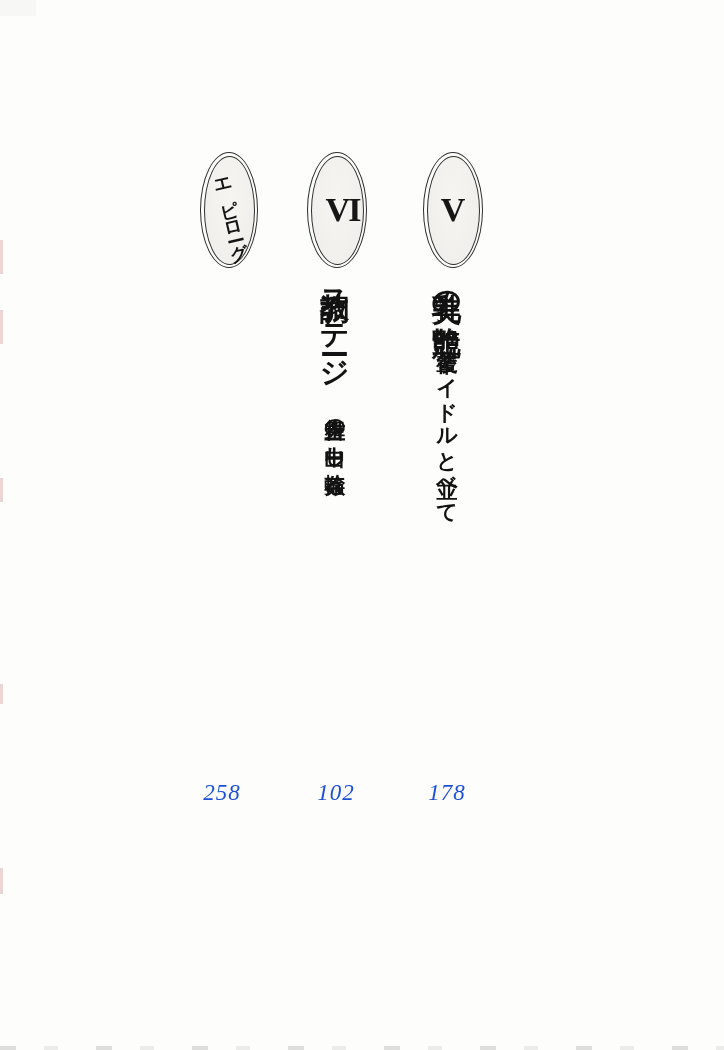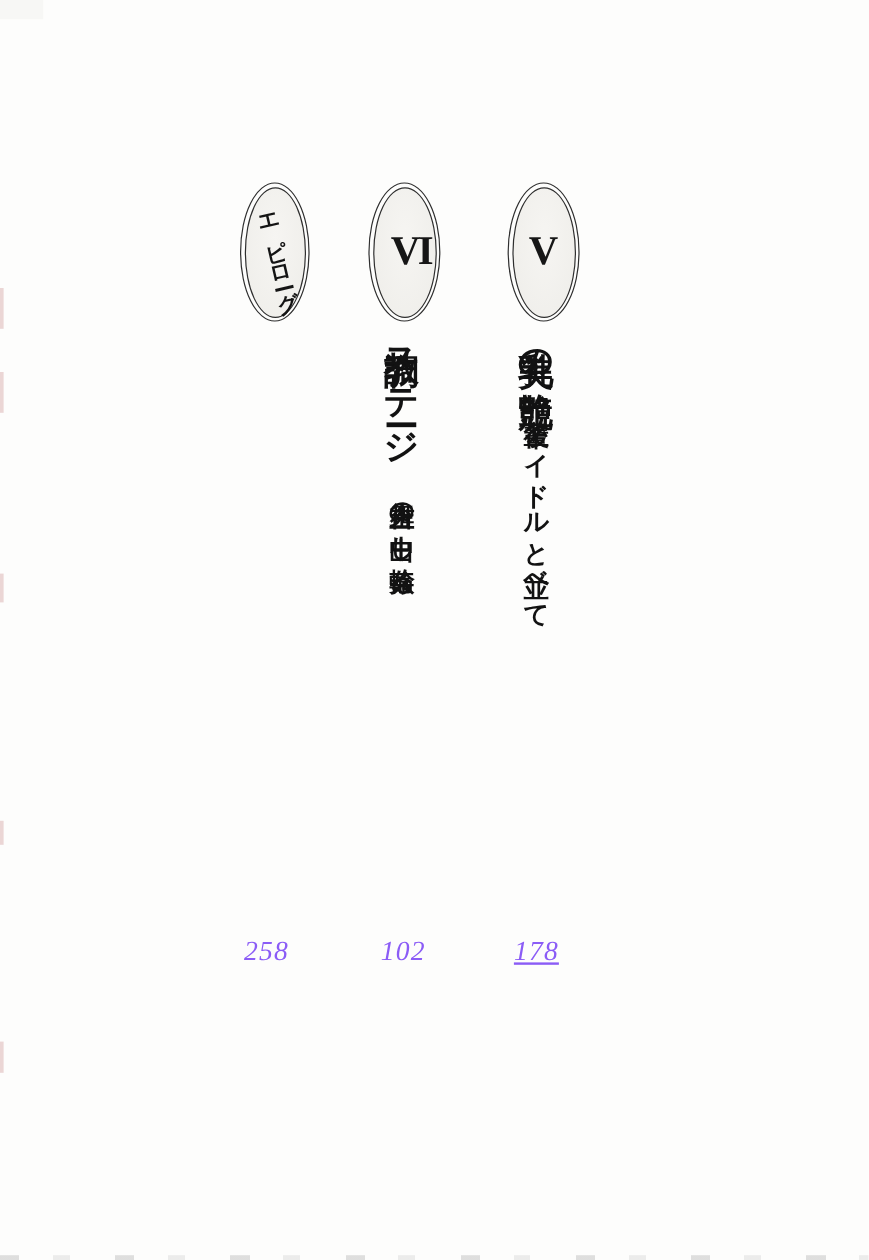--- a/index.html
+++ b/index.html
@@ -74,24 +74,24 @@
   }
 
   
   .pagenum {
     position: absolute;
     top: 780px;
     transform: translateX(-50%);
     font-family: "Liberation Serif", serif;
     font-style: italic;
     font-size: 23px;
-    color: #8b5cf6;
+    color: #1d4ed8;
     letter-spacing: 1px;
   }
-  .pn-1 { left: 447px; text-decoration: underline; }
+  .pn-1 { left: 447px; }
   .pn-2 { left: 336px; }
   .pn-3 { left: 222px; }
 
   
   .scan-bottom {
     position: absolute;
     left: 0; right: 0; bottom: 0;
     height: 4px;
     background: repeating-linear-gradient(90deg,
       rgba(130,130,130,0.45) 0 16px, rgba(0,0,0,0) 16px 44px,

